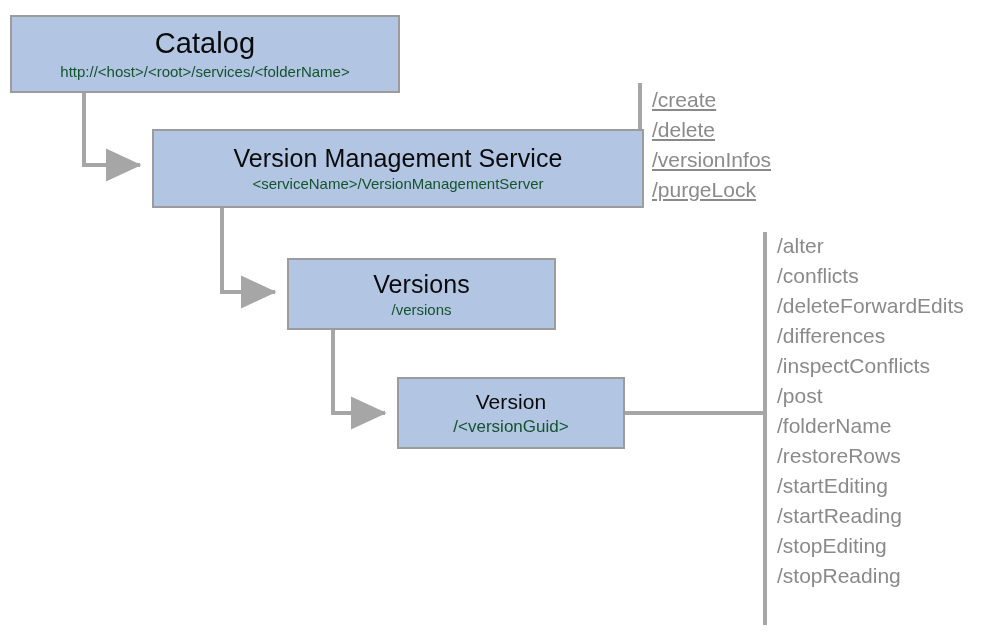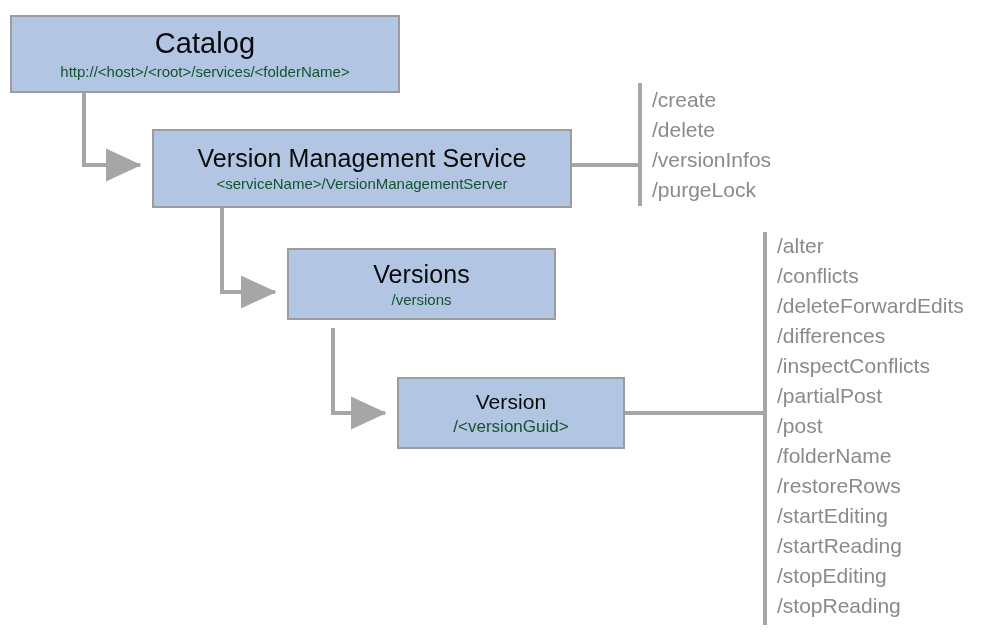--- a/index.html
+++ b/index.html
@@ -50,41 +50,41 @@
     color: #14532d;
     white-space: nowrap;
     margin-top: 5px;
   }
 
   
   #node-catalog { left: 10px; top: 15px; width: 390px; height: 78px; }
   #node-catalog .title    { font-size: 29px; }
   #node-catalog .subtitle { font-size: 15px; }
 
-  #node-vms { left: 152px; top: 129px; width: 420px; height: 79px; }
+  #node-vms { left: 152px; top: 129px; width: 492px; height: 79px; }
   #node-vms .title    { font-size: 25px; }
   #node-vms .subtitle { font-size: 15px; }
 
-  #node-versions { left: 287px; top: 248px; width: 269px; height: 72px; }
+  #node-versions { left: 287px; top: 258px; width: 269px; height: 72px; }
   #node-versions .title    { font-size: 25px; }
   #node-versions .subtitle { font-size: 15px; }
 
   #node-version { left: 397px; top: 377px; width: 228px; height: 72px; }
   #node-version .title    { font-size: 21px; }
   #node-version .subtitle { font-size: 17px; }
 
   
   .op-list {
     position: absolute;
     color: #8a8a8a;
     font-size: 21px;
     line-height: 30px;
     white-space: nowrap;
   }
-  #ops-service { left: 652px; top: 85px; }
+  #ops-service { left: 652px; top: 85px; text-decoration: underline; }
   #ops-version { left: 777px; top: 231px; }
   .op-item { display: block; }
 </style>
 </head>
 <body>
 
 <div id="diagram">
 
   <svg class="connectors" viewBox="0 0 995 640" xmlns="http://www.w3.org/2000/svg">
     <defs>
@@ -132,21 +132,20 @@
       <span class="op-item">/versionInfos</span>
       <span class="op-item">/purgeLock</span>
     </div>
 
   <div class="op-list" id="ops-version">
       <span class="op-item">/alter</span>
       <span class="op-item">/conflicts</span>
       <span class="op-item">/deleteForwardEdits</span>
       <span class="op-item">/differences</span>
       <span class="op-item">/inspectConflicts</span>
-      <span class="op-item">/partialPost</span>
       <span class="op-item">/post</span>
       <span class="op-item">/folderName</span>
       <span class="op-item">/restoreRows</span>
       <span class="op-item">/startEditing</span>
       <span class="op-item">/startReading</span>
       <span class="op-item">/stopEditing</span>
       <span class="op-item">/stopReading</span>
     </div>
 
 </div>

